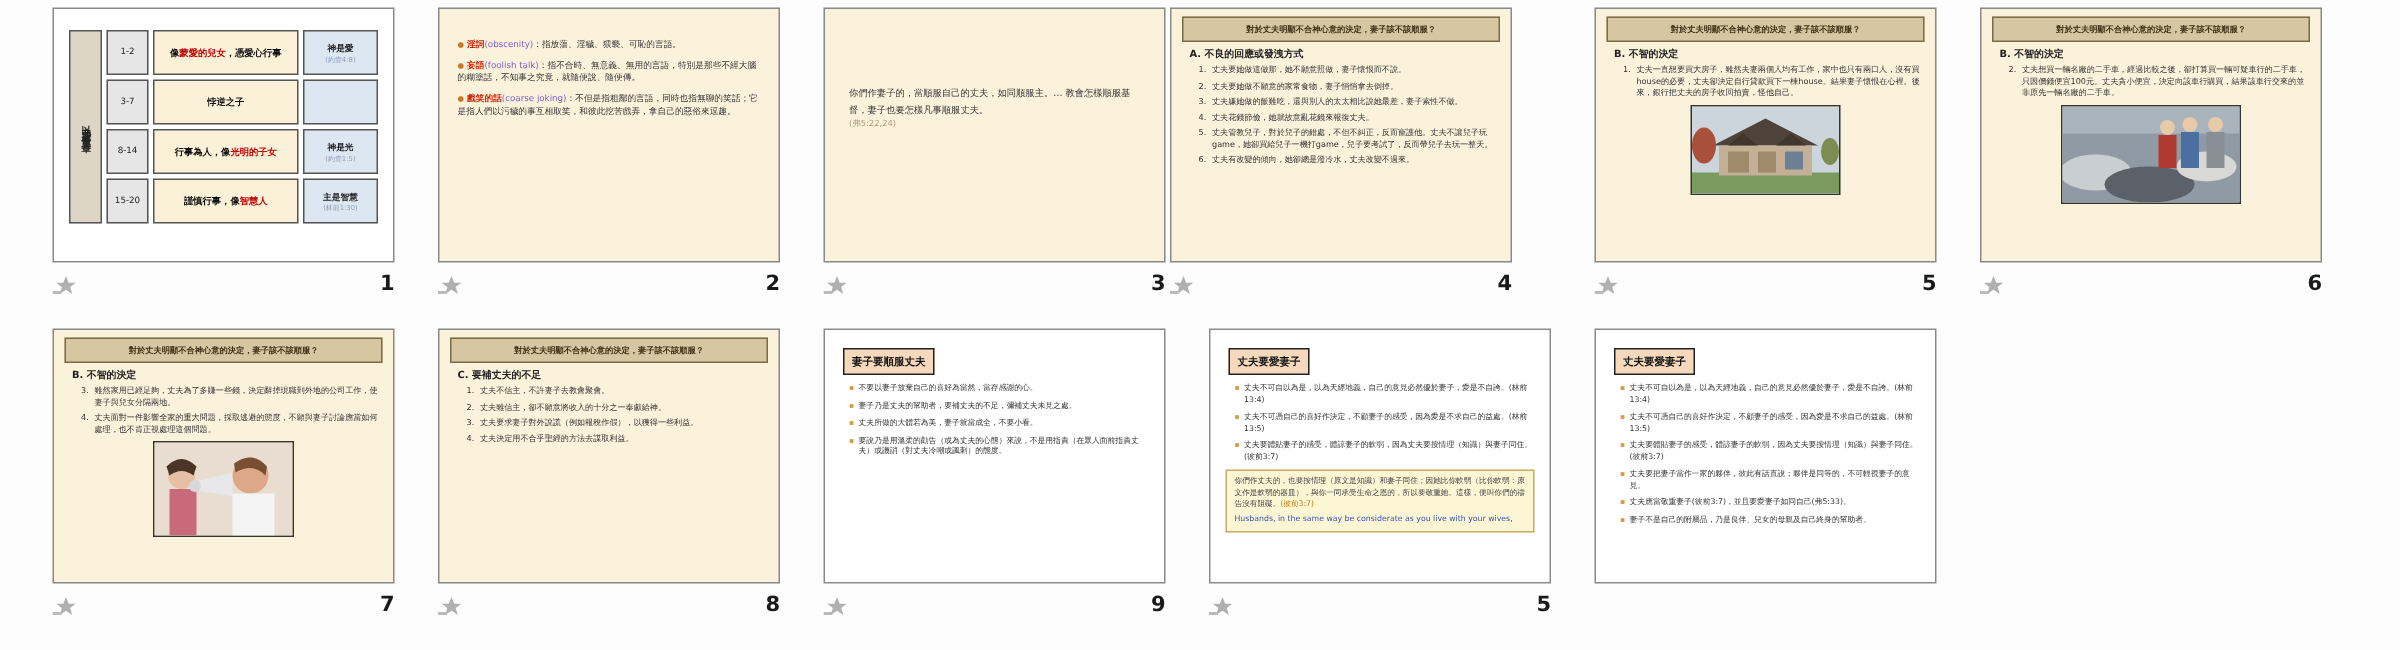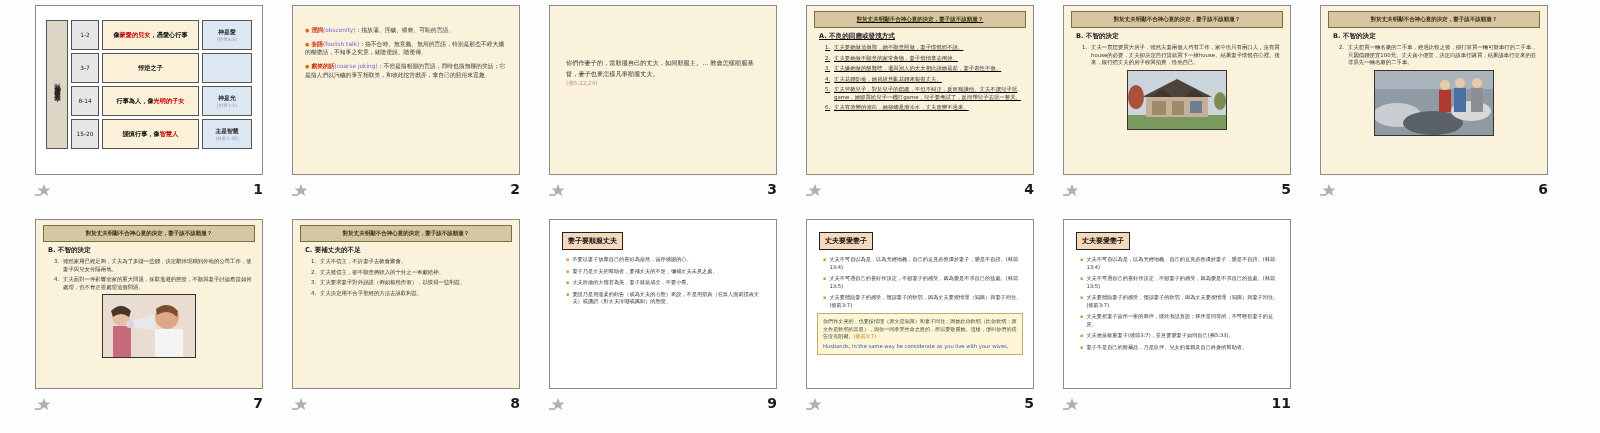--- a/index.html
+++ b/index.html
@@ -146,21 +146,21 @@
     </div>
     <div class="footer">
       <svg class="trans" viewBox="0 0 18 14">
           <polygon points="9,1 10.8,5.5 15.5,5.5 11.8,8.4 13.2,13 9,10.2 4.8,13 6.2,8.4 2.5,5.5 7.2,5.5" fill="#888"></polygon>
           <rect x="0" y="11" width="6" height="2" fill="#999"></rect>
         </svg>
       <span class="num">3</span>
     </div>
   </div>
 
-  <div class="cell" style="left:806px;top:5px;text-decoration:underline;">
+  <div class="cell" style="left:780px;top:5px;">
     <div class="slide cream">
       <div class="banner">對於丈夫明顯不合神心意的決定，妻子該不該順服？</div>
       <div class="hd">A. 不良的回應或發洩方式</div>
       <div class="items">
         <div class="it">
             <span class="no">1.</span>
             <span>丈夫要她做這做那，她不願意照做，妻子懷恨而不說。</span>
           </div>
         <div class="it">
             <span class="no">2.</span>
@@ -411,22 +411,15 @@
         <div class="bl">
             <span class="mk">▪</span>
             <span>丈夫應當敬重妻子(彼前3:7)，並且要愛妻子如同自己(弗5:33)。</span>
           </div>
         <div class="bl">
             <span class="mk">▪</span>
             <span>妻子不是自己的附屬品，乃是良伴、兒女的母親及自己終身的幫助者。</span>
           </div>
       </div>
     </div>
-    <div class="footer">
-      <svg class="trans" viewBox="0 0 18 14">
-          <polygon points="9,1 10.8,5.5 15.5,5.5 11.8,8.4 13.2,13 9,10.2 4.8,13 6.2,8.4 2.5,5.5 7.2,5.5" fill="#888"></polygon>
-          <rect x="0" y="11" width="6" height="2" fill="#999"></rect>
-        </svg>
-      <span class="num">11</span>
-    </div>
   </div>
 
 </div>
 
 </body></html>

